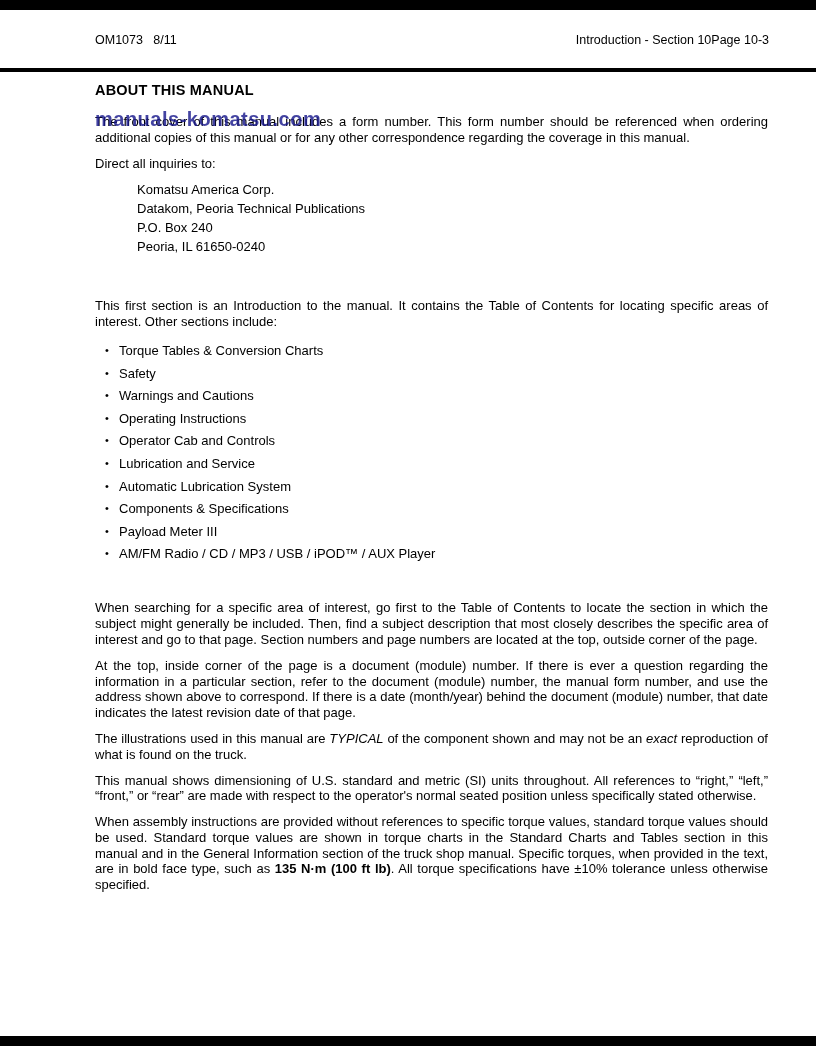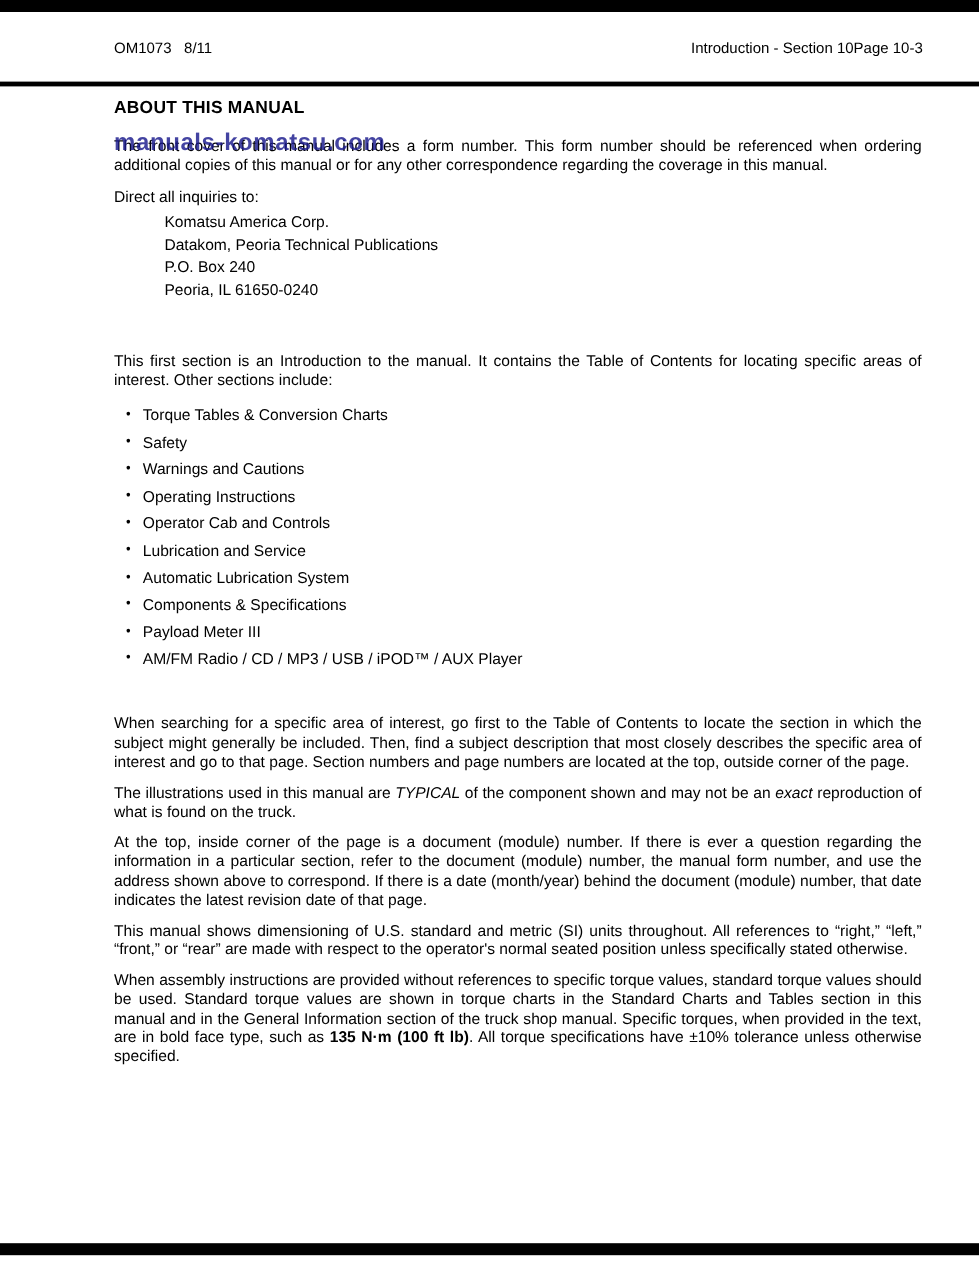--- a/index.html
+++ b/index.html
@@ -48,21 +48,21 @@
   h1.doc-title {
     font-size: 14.5px; font-weight: bold;
     margin: 4px 0 16px 0;
     letter-spacing: 0.2px;
   }
   p {
     font-size: 13px; line-height: 15.8px;
     text-align: justify;
     margin: 0 0 10px 0;
   }
-  p.inquiries-label { margin: 4px 0 4px 0; text-align: left; }
+  p.inquiries-label { margin: 4px 0 9px 0; text-align: left; }
   .address {
     margin-left: 42px;
     font-size: 13px; line-height: 19px;
     margin-bottom: 42px;
   }
   ul.sections-list {
     list-style: none;
     margin: 13px 0 38px 10px;
   }
   ul.sections-list li {
@@ -120,22 +120,22 @@
     <li>Operator Cab and Controls</li>
     <li>Lubrication and Service</li>
     <li>Automatic Lubrication System</li>
     <li>Components &amp; Specifications</li>
     <li>Payload Meter III</li>
     <li>AM/FM Radio / CD / MP3 / USB / iPOD™ / AUX Player</li>
   </ul>
 
   <p>When searching for a specific area of interest, go first to the Table of Contents to locate the section in which the subject might generally be included. Then, find a subject description that most closely describes the specific area of interest and go to that page. Section numbers and page numbers are located at the top, outside corner of the page.</p>
 
+  <p>At the top, inside corner of the page is a document (module) number. If there is ever a question regarding the information in a particular section, refer to the document (module) number, the manual form number, and use the address shown above to correspond. If there is a date (month/year) behind the document (module) number, that date indicates the latest revision date of that page.</p>
+
   <p><span>The illustrations used in this manual are </span><em>TYPICAL</em><span> of the component shown and may not be an </span><em>exact</em><span> reproduction of what is found on the truck.</span></p>
-
-  <p>At the top, inside corner of the page is a document (module) number. If there is ever a question regarding the information in a particular section, refer to the document (module) number, the manual form number, and use the address shown above to correspond. If there is a date (month/year) behind the document (module) number, that date indicates the latest revision date of that page.</p>
 
   <p>This manual shows dimensioning of U.S. standard and metric (SI) units throughout. All references to “right,” “left,” “front,” or “rear” are made with respect to the operator's normal seated position unless specifically stated otherwise.</p>
 
   <p><span>When assembly instructions are provided without references to specific torque values, standard torque values should be used. Standard torque values are shown in torque charts in the Standard Charts and Tables section in this manual and in the General Information section of the truck shop manual. Specific torques, when provided in the text, are in bold face type, such as </span><strong>135 N·m (100 ft lb)</strong><span>. All torque specifications have ±10% tolerance unless otherwise specified.</span></p>
 </div>
 
 <div class="bottom-bar"></div>
 
 </body></html>

